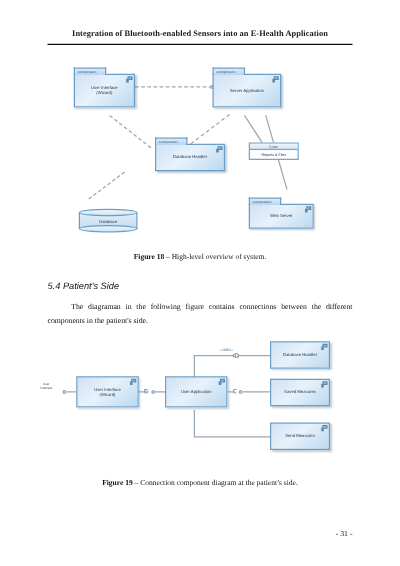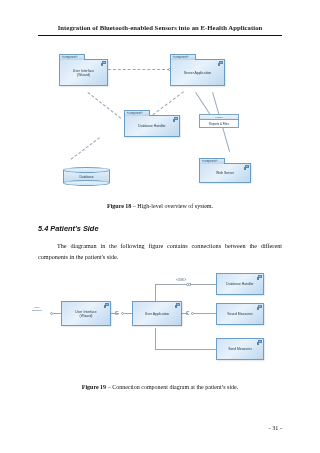--- a/index.html
+++ b/index.html
@@ -143,21 +143,21 @@
 
   
   .caption{
     position:absolute;text-align:center;width:100%;
     font-family:"Liberation Serif", serif;font-size:6px;color:#111;
   }
   .caption b{font-weight:bold;}
   .secheading{
     position:absolute;left:38px;
     font-family:"Liberation Sans", sans-serif;
-    font-weight:bold;font-style:italic;font-size:7.4px;color:#111;
+    font-weight:normal;font-style:italic;font-size:7.4px;color:#111;
   }
   .para{
     position:absolute;left:38px;width:244px;
     font-family:"Liberation Serif", serif;
     font-size:6.2px;line-height:10.5px;color:#111;
     text-align:justify;text-indent:19px;
   }
   .pagenum{
     position:absolute;right:38px;bottom:22px;
     font-family:"Liberation Serif", serif;font-size:6.2px;color:#111;

